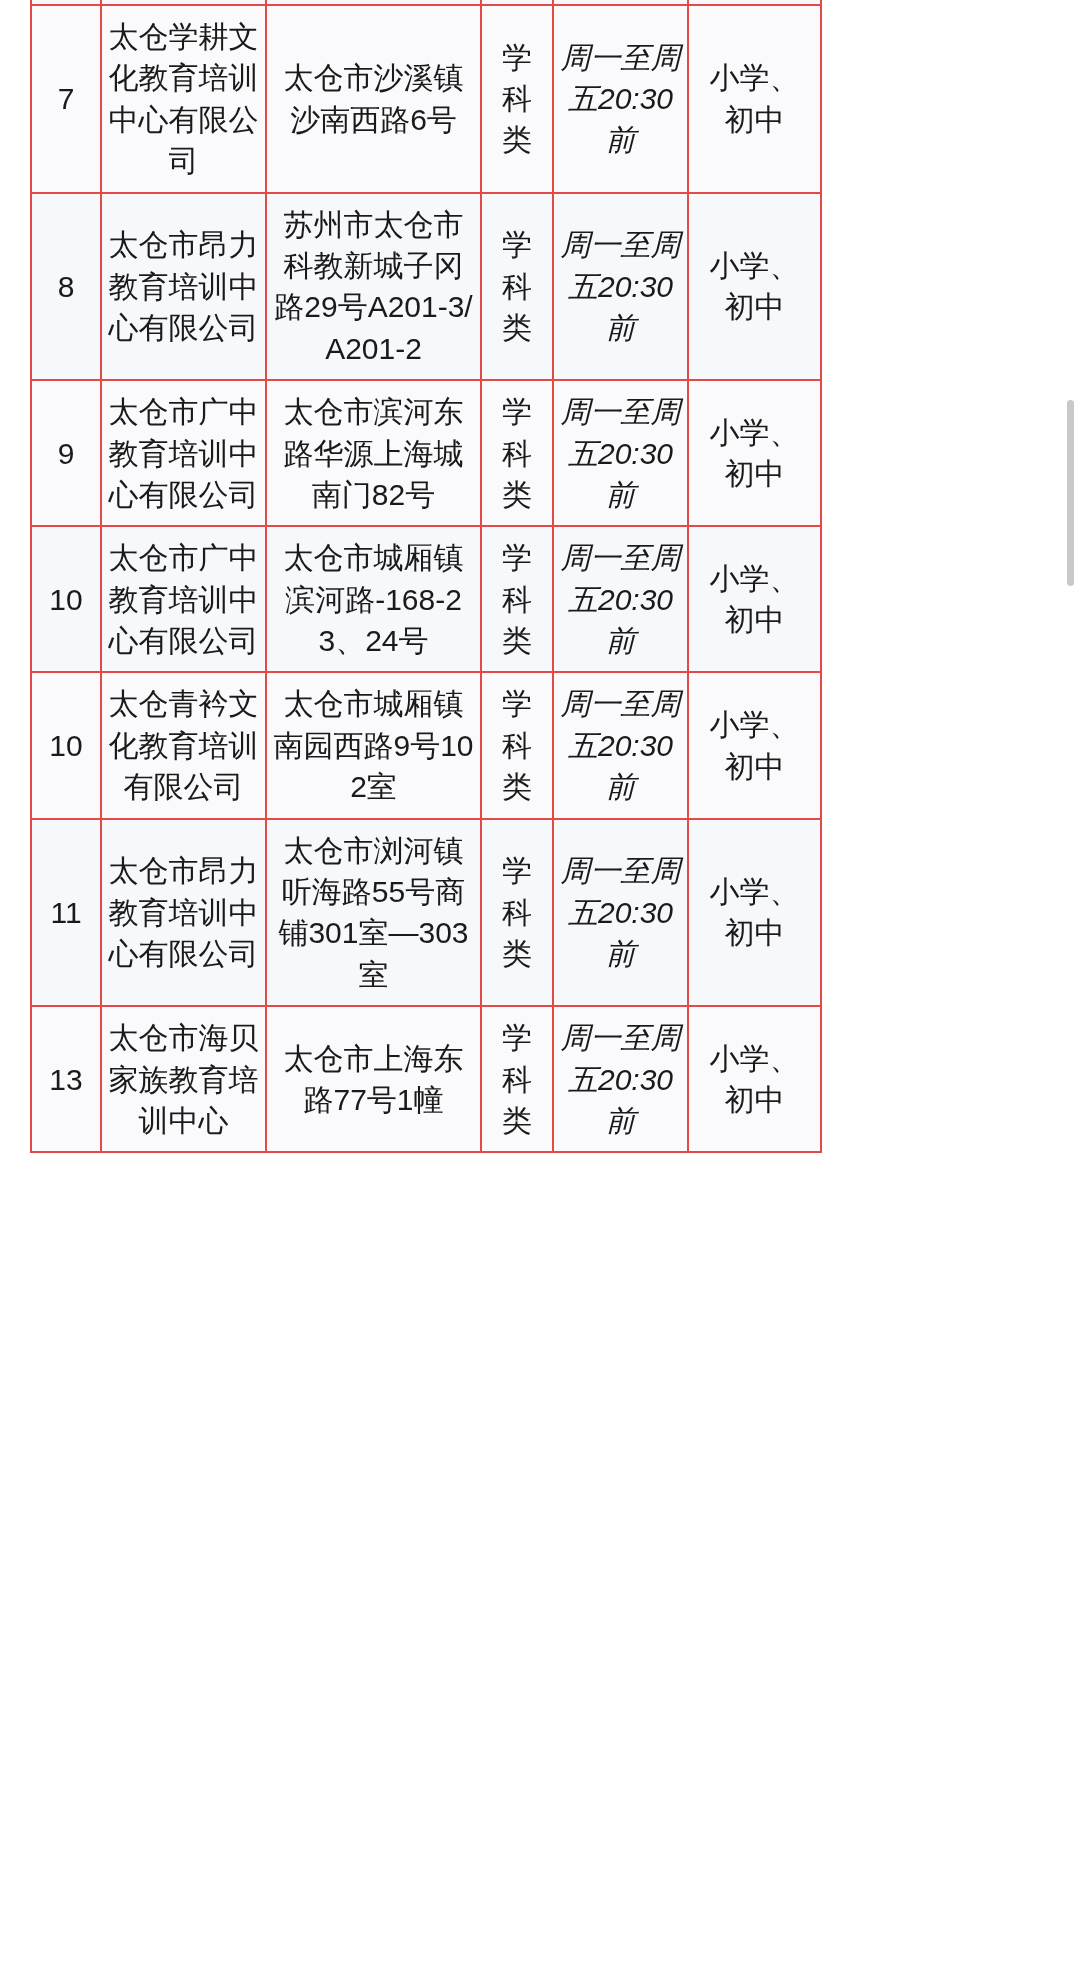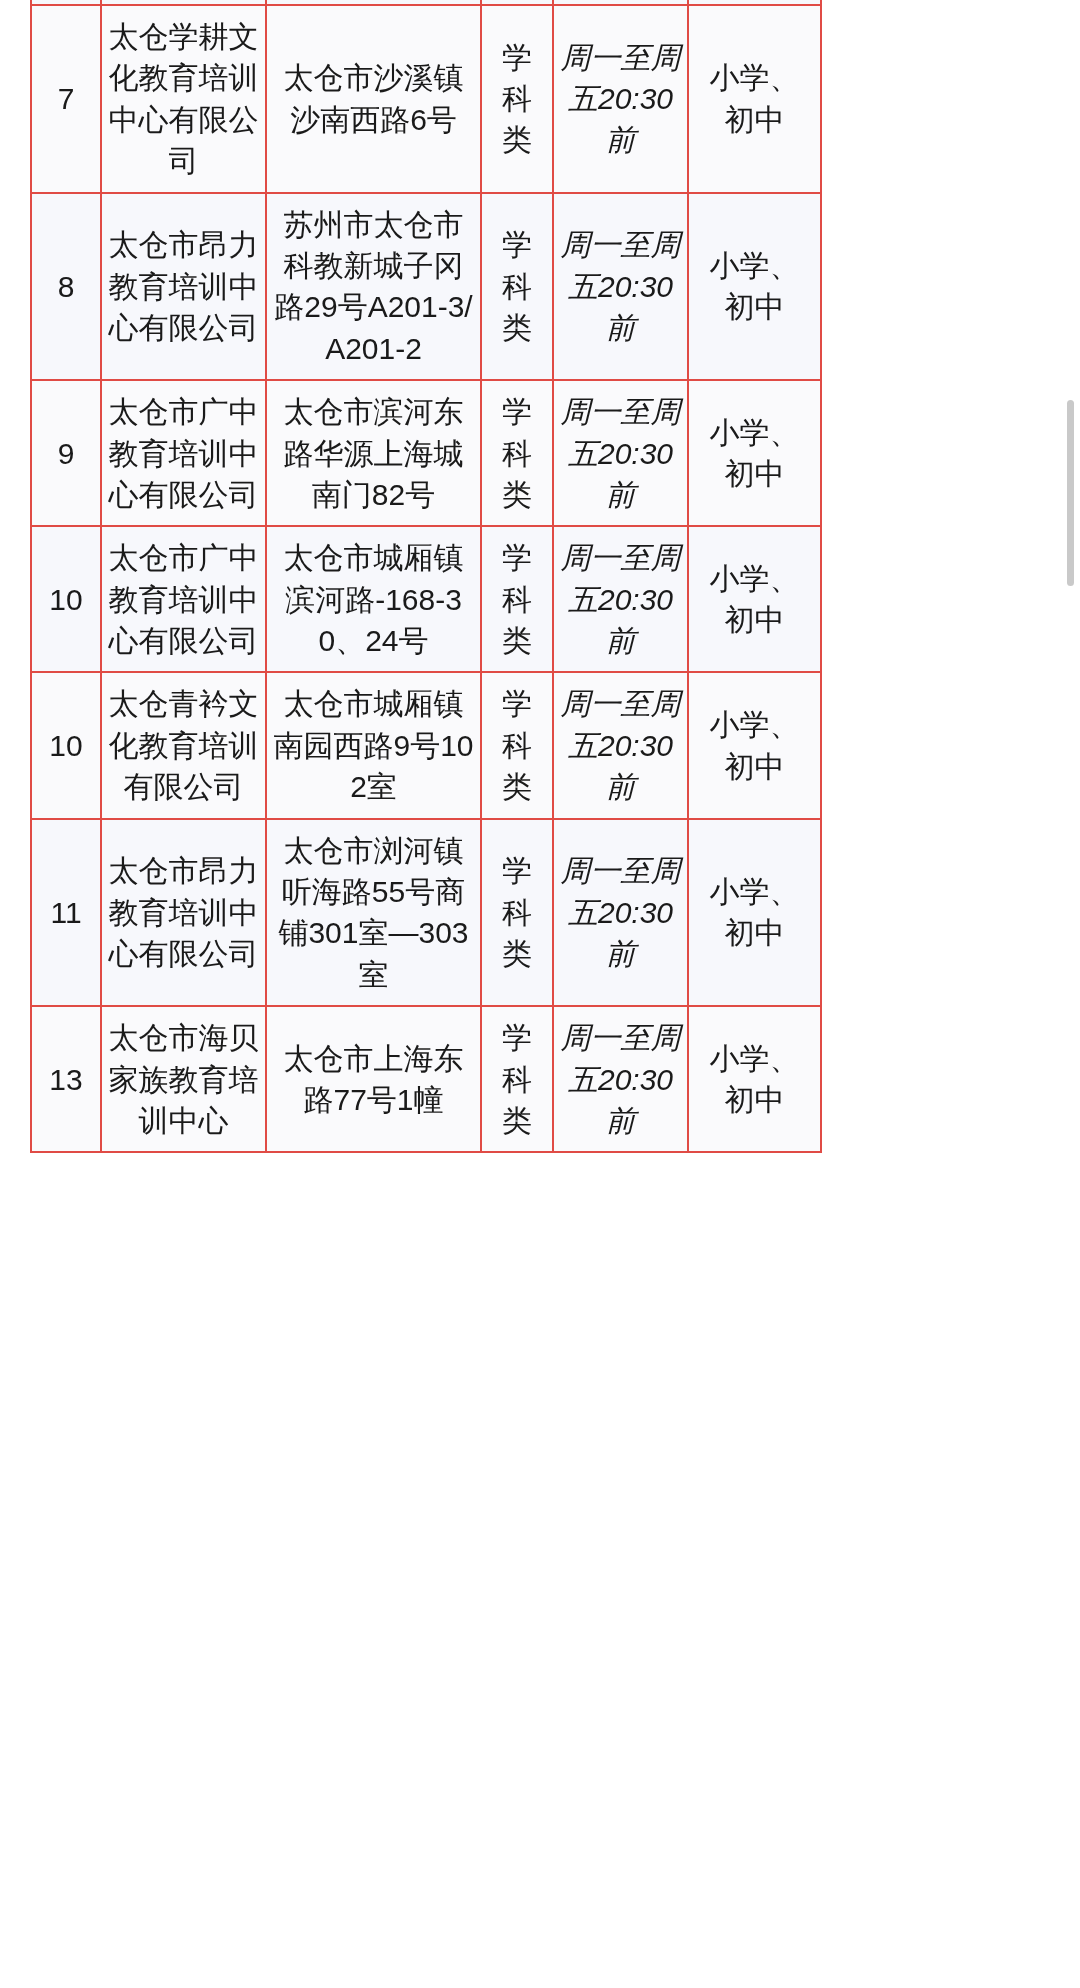--- a/index.html
+++ b/index.html
@@ -156,21 +156,21 @@
           <td class="name-cell">太仓市广中教育培训中心有限公司</td>
           <td class="addr-cell">太仓市滨河东路华源上海城南门82号</td>
           <td class="type-cell">学科类</td>
           <td class="time-cell">周一至周五20:30前</td>
           <td class="stage-cell">小学、初中</td>
         </tr>
 
         <tr>
           <td class="index-cell">10</td>
           <td class="name-cell">太仓市广中教育培训中心有限公司</td>
-          <td class="addr-cell">太仓市城厢镇滨河路-168-30、24号</td>
+          <td class="addr-cell">太仓市城厢镇滨河路-168-23、24号</td>
           <td class="type-cell">学科类</td>
           <td class="time-cell">周一至周五20:30前</td>
           <td class="stage-cell">小学、初中</td>
         </tr>
 
         <tr>
           <td class="index-cell">10</td>
           <td class="name-cell">太仓青衿文化教育培训有限公司</td>
           <td class="addr-cell">太仓市城厢镇南园西路9号102室</td>
           <td class="type-cell">学科类</td>

